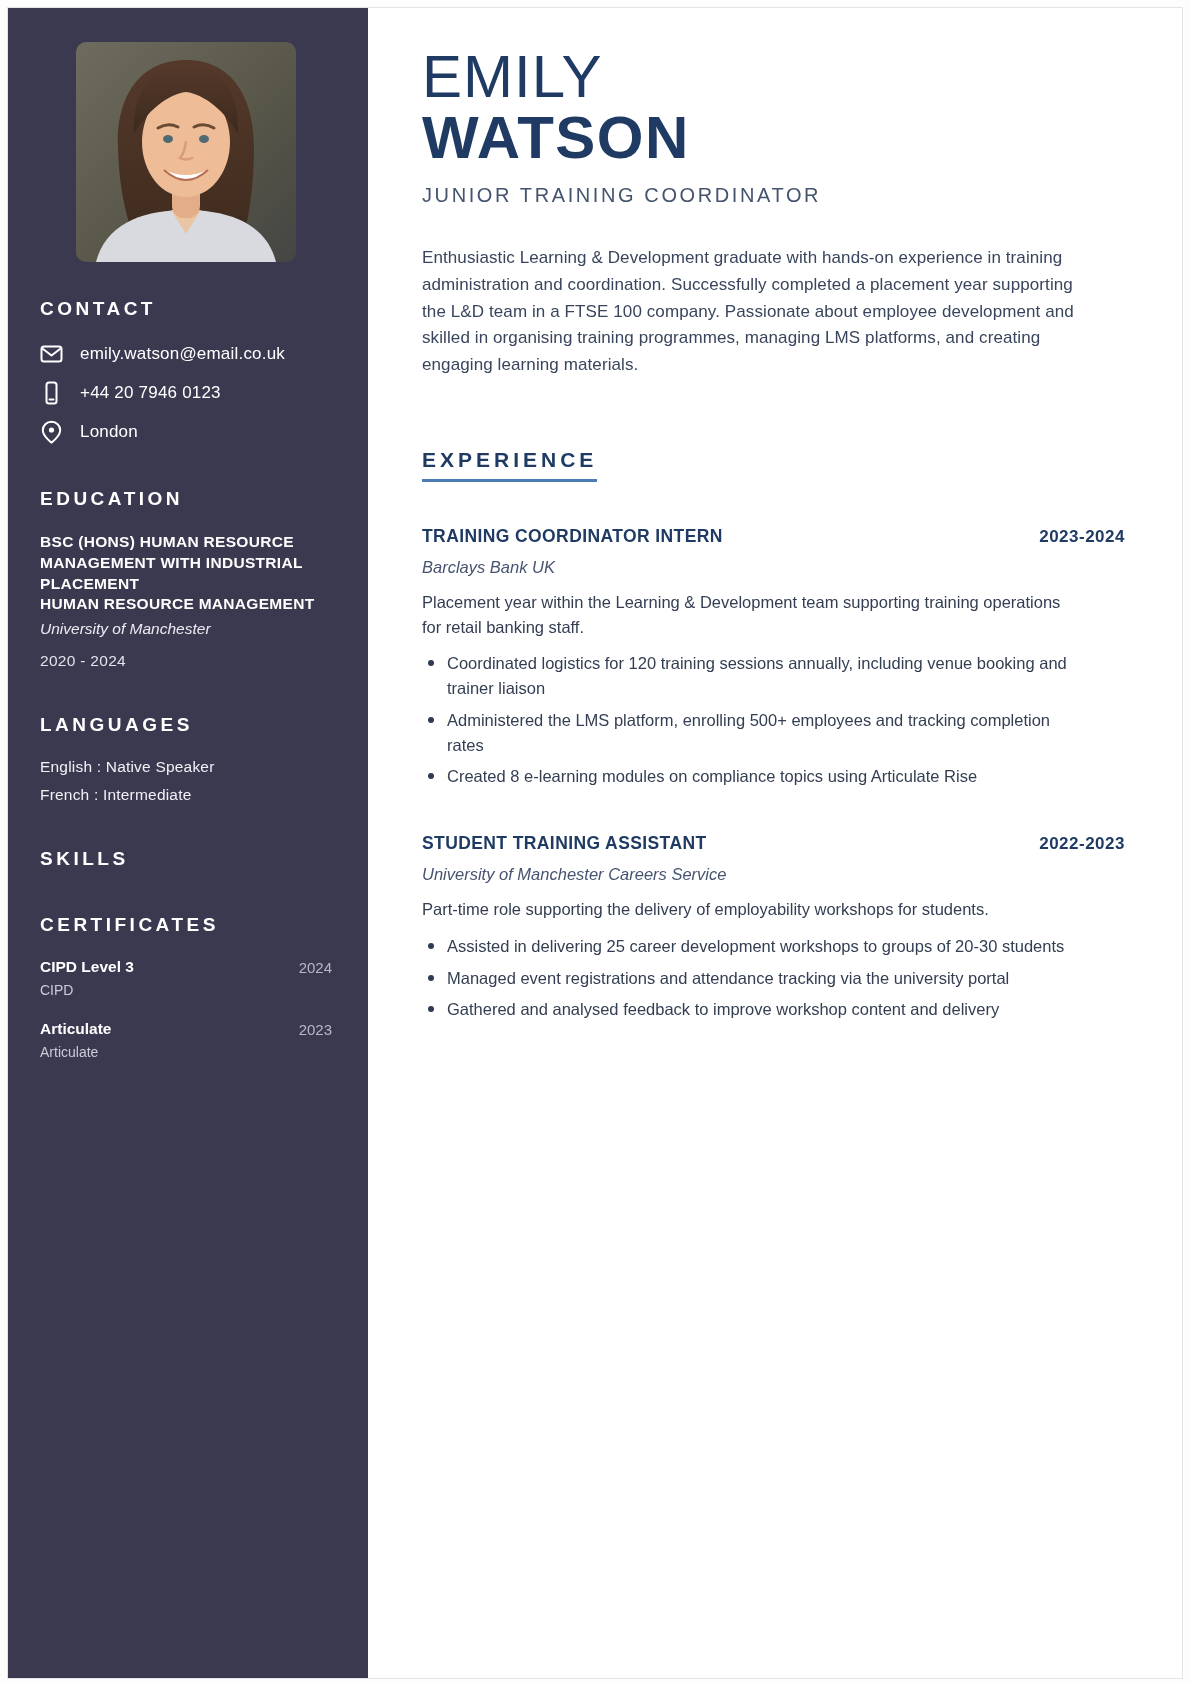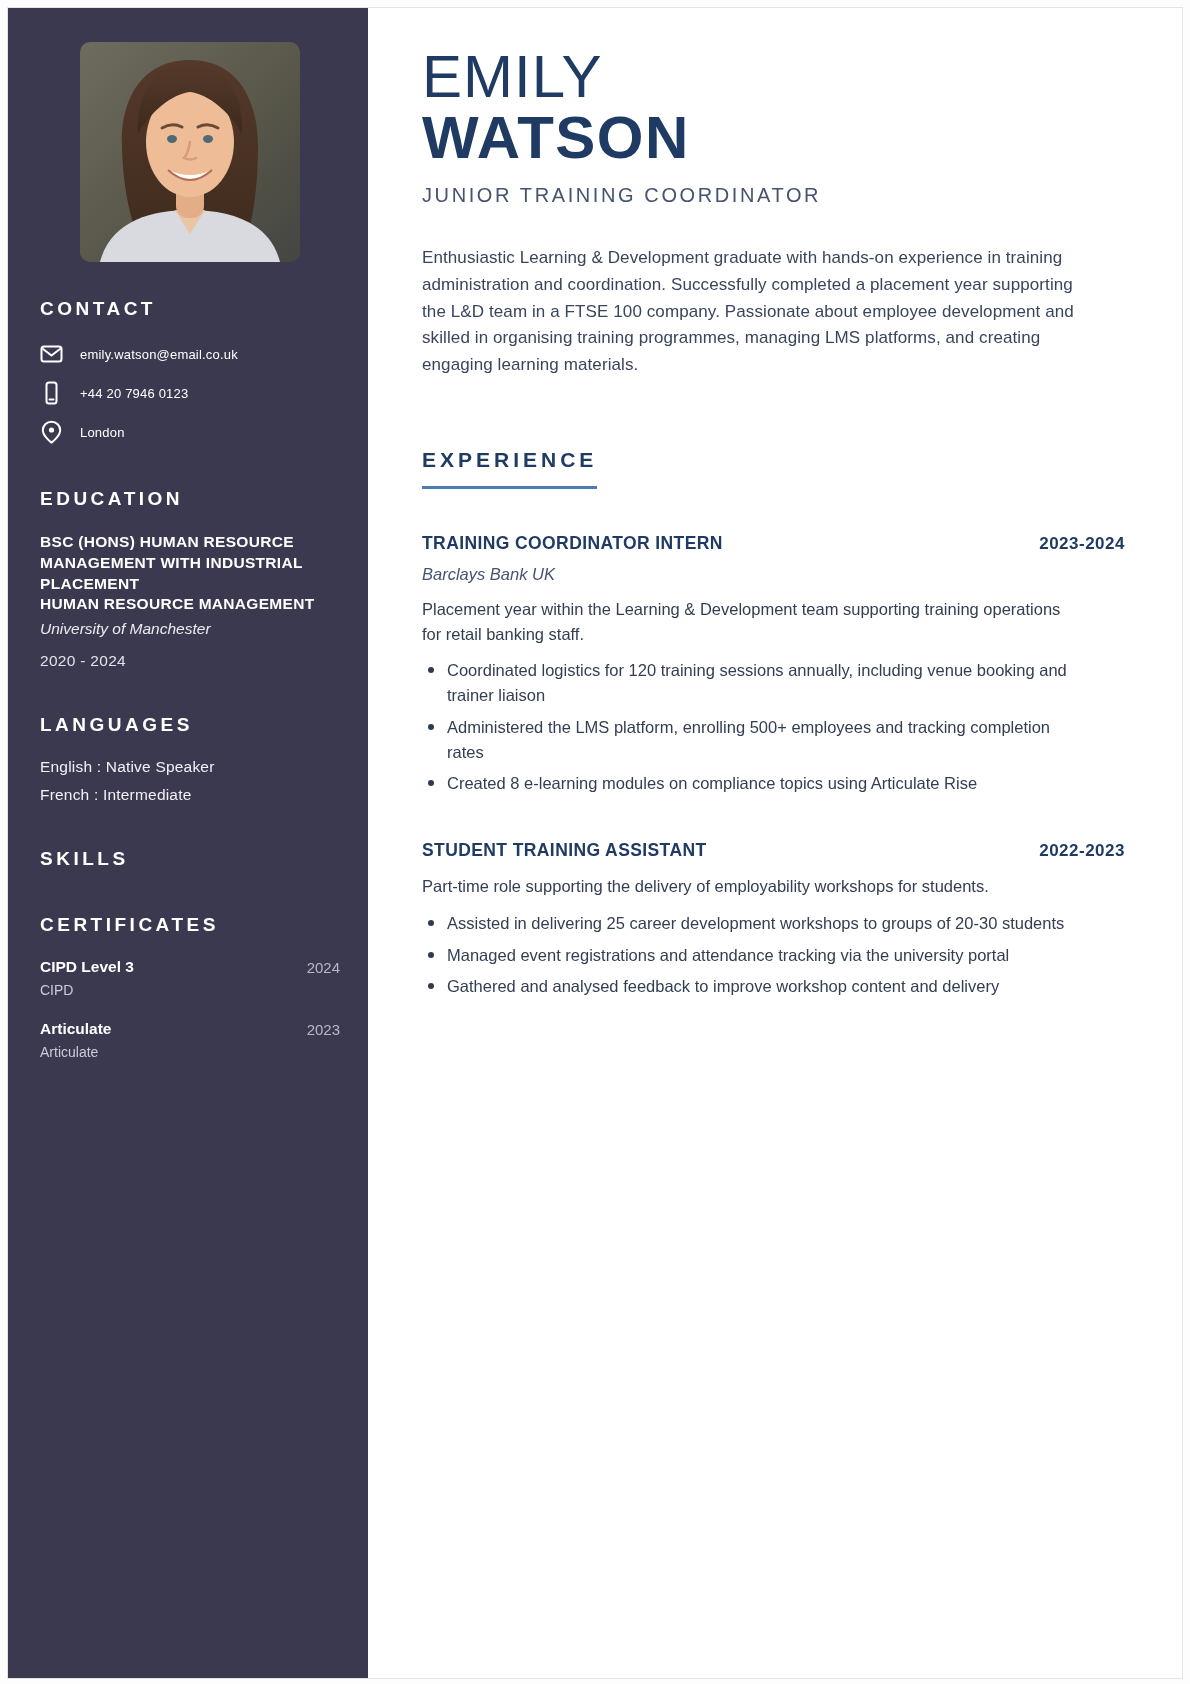--- a/index.html
+++ b/index.html
@@ -10,33 +10,33 @@
   }
   .page{
     position:absolute;left:7px;top:7px;right:7px;bottom:5px;
     border:1px solid #e4e4e6;background:#ffffff;
     display:flex;overflow:hidden;
   }
   
   .sidebar{
     flex:0 0 360px;width:360px;box-sizing:border-box;
     background:#3b3950;color:#ffffff;
-    padding:34px 28px 40px 32px;
+    padding:34px 36px 40px 32px;
   }
   .photo-wrap{width:220px;height:220px;margin:0 auto 0 auto;border-radius:10px;overflow:hidden;}
   .photo-wrap svg{display:block;width:100%;height:100%;}
   .side-heading{
     font-size:19px;font-weight:700;letter-spacing:3.5px;color:#ffffff;
     margin:0 0 22px 0;
   }
   .side-section{margin-top:44px;}
   .side-section.first{margin-top:36px;}
   .contact-row{display:flex;align-items:center;margin-bottom:15px;}
   .contact-row .cicon{flex:0 0 26px;width:26px;height:24px;margin-right:14px;display:flex;align-items:center;}
-  .contact-row .ctext{font-size:13px;color:#ffffff;letter-spacing:0.2px;text-align:right;}
+  .contact-row .ctext{font-size:17px;color:#ffffff;letter-spacing:0.2px;text-align:right;}
   .edu-title{font-size:15.5px;font-weight:700;line-height:1.34;letter-spacing:0.3px;color:#ffffff;}
   .edu-school{font-size:15.5px;font-style:italic;color:#eceaf2;margin-top:5px;}
   .edu-dates{font-size:15.5px;color:#e3e2ea;margin-top:14px;letter-spacing:0.3px;}
   .lang-item{font-size:15.5px;color:#f2f1f6;margin-bottom:10px;letter-spacing:0.2px;}
   .cert-item{margin-bottom:22px;}
   .cert-row{display:flex;justify-content:space-between;align-items:flex-end;}
   .cert-name{font-size:15.5px;font-weight:700;color:#ffffff;}
   .cert-year{font-size:15px;color:#b6b8c6;}
   .cert-issuer{font-size:14px;color:#caccd8;margin-top:6px;}
   
@@ -47,21 +47,21 @@
   .job-headline{
     margin-top:16px;font-size:20px;font-weight:500;letter-spacing:2.6px;color:#44536e;
   }
   .summary{
     margin-top:38px;max-width:672px;
     font-size:17px;line-height:1.57;color:#39455c;letter-spacing:0.1px;
   }
   .section-heading{
     display:inline-block;
     font-size:21px;font-weight:700;letter-spacing:4px;color:#1f3b63;
-    border-bottom:3px solid #4d7db5;padding-bottom:14px;
+    border-bottom:3px solid #4d7db5;padding-bottom:7px;
     margin:52px 0 0 0;
   }
   .job{margin-top:44px;}
   .job-header{display:flex;justify-content:space-between;align-items:baseline;gap:33px;}
   .job-title{font-size:17.5px;font-weight:700;color:#1f3b63;letter-spacing:0.4px;}
   .job-dates{font-size:17px;font-weight:700;color:#1f3b63;letter-spacing:0.5px;}
   .job-company{font-size:16.5px;font-style:italic;color:#475470;margin-top:11px;}
   .job-desc{font-size:16.5px;color:#333e52;line-height:1.5;margin-top:13px;max-width:660px;}
   .job-bullets{list-style:none;margin:12px 0 0 0;padding:0;max-width:655px;}
   .job-bullets li{
@@ -220,20 +220,21 @@
         <li>Created 8 e-learning modules on compliance topics using Articulate Rise</li>
       </ul>
     </section>
 
     
     <section class="job">
       <div class="job-header">
         <span class="job-title">STUDENT TRAINING ASSISTANT</span>
         <span class="job-dates">2022-2023</span>
       </div>
+      <div class="job-company">University of Manchester Careers Service</div>
       <div class="job-desc">Part-time role supporting the delivery of employability workshops for students.</div>
       <ul class="job-bullets">
         <li>Assisted in delivering 25 career development workshops to groups of 20-30 students</li>
         <li>Managed event registrations and attendance tracking via the university portal</li>
         <li>Gathered and analysed feedback to improve workshop content and delivery</li>
       </ul>
     </section>
 
   </main>
 </div>

